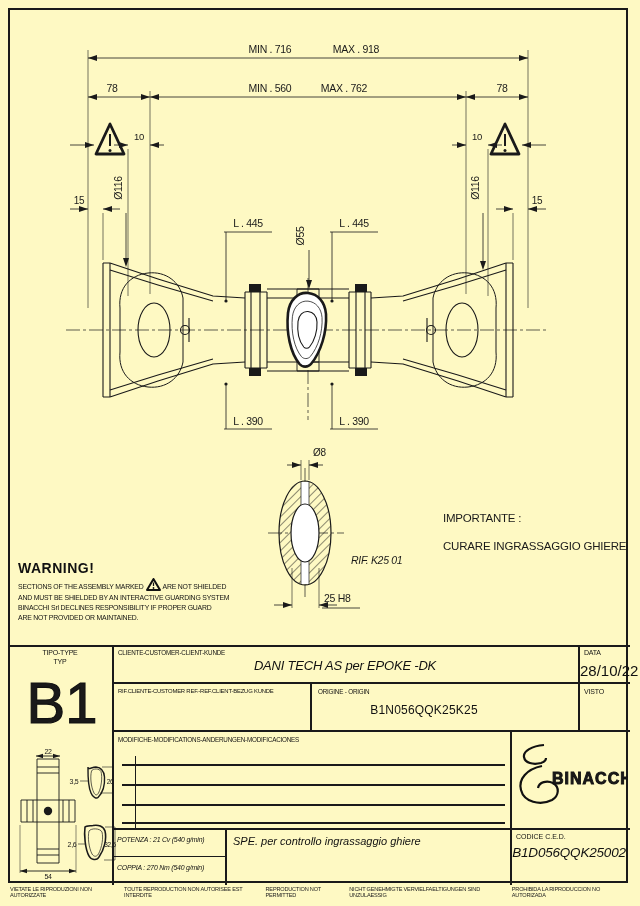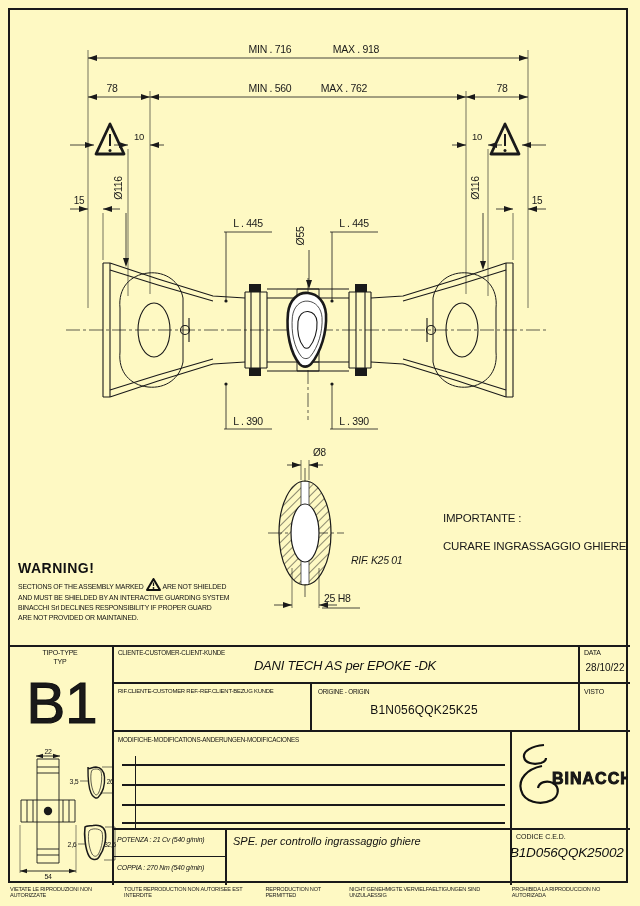--- a/index.html
+++ b/index.html
@@ -262,41 +262,41 @@
         <text x="62" y="36.5">3,5</text>
         <text x="98" y="36.5" font-size="6.5">26</text>
         <text x="60" y="99.5">2,6</text>
         <text x="98" y="99.5" font-size="6.5">32,5</text>
       </g>
     </svg>
 
     <div class="lbl tb-small" style="left:118px;top:649px">CLIENTE-CUSTOMER-CLIENT-KUNDE</div>
     <div class="lbl" style="left:112px;top:658px;width:466px;text-align:center;font-size:13px;font-style:italic;letter-spacing:-0.2px">DANI TECH AS per EPOKE -DK</div>
     <div class="lbl tb-small" style="left:584px;top:649px;font-size:7px">DATA</div>
-    <div class="lbl" style="left:580px;top:662px;width:50px;text-align:center;font-size:10px">28/10/22</div>
+    <div class="lbl" style="left:580px;top:662px;width:50px;text-align:center;font-size:15px">28/10/22</div>
 
     <div class="lbl" style="left:118px;top:688px;font-size:5.9px;letter-spacing:-0.2px">RIF.CLIENTE-CUSTOMER REF.-REF.CLIENT-BEZUG KUNDE</div>
     <div class="lbl tb-small" style="left:318px;top:688px">ORIGINE - ORIGIN</div>
     <div class="lbl" style="left:310px;top:703px;width:228px;text-align:center;font-size:12px;letter-spacing:0.2px">B1N056QQK25K25</div>
     <div class="lbl tb-small" style="left:584px;top:688px;font-size:7px">VISTO</div>
 
     <div class="lbl tb-small" style="left:118px;top:736px">MODIFICHE-MODIFICATIONS-ANDERUNGEN-MODIFICACIONES</div>
     <svg style="position:absolute;left:514px;top:742px" width="114" height="74" viewBox="0 0 114 74">
       <g fill="none" stroke="#111" stroke-width="2.2" stroke-linejoin="round">
         <path d="M30,3 C18,4 9,9 10,15 C11,21 19,23 27,21 C30,20 32,18 32,16"></path>
         <path d="M28,24 C13,27 4,37 7,48 C10,60 26,64 38,58 C45,54 46,45 39,41 C33,38 25,40 24,46"></path>
       </g>
       <text x="38" y="42" font-size="16" font-weight="bold" letter-spacing="1" fill="none" stroke="#111" stroke-width="0.9">BINACCHI</text>
     </svg>
 
     <div class="lbl" style="left:117px;top:836px;font-size:6.9px;font-style:italic;letter-spacing:-0.2px">POTENZA : 21 Cv (540 g/min)</div>
     <div class="lbl" style="left:117px;top:864px;font-size:6.9px;font-style:italic;letter-spacing:-0.2px">COPPIA : 270 Nm (540 g/min)</div>
     <div class="lbl" style="left:233px;top:835px;font-size:11px;font-style:italic">SPE. per controllo ingrassaggio ghiere</div>
     <div class="lbl" style="left:516px;top:833px;font-size:7px">CODICE C.E.D.</div>
-    <div class="lbl" style="left:510px;top:845px;width:98px;text-align:center;font-size:13.5px;font-style:italic;letter-spacing:-0.2px">B1D056QQK25002</div>
+    <div class="lbl" style="left:510px;top:845px;width:118px;text-align:center;font-size:13.5px;font-style:italic;letter-spacing:-0.2px">B1D056QQK25002</div>
   </div>
 
   <div class="footer">
     <span>VIETATE LE RIPRODUZIONI NON AUTORIZZATE</span>
     <span>TOUTE REPRODUCTION NON AUTORISEE EST INTERDITE</span>
     <span>REPRODUCTION NOT PERMITTED</span>
     <span>NICHT GENEHMIGTE VERVIELFAELTIGUNGEN SIND UNZULAESSIG</span>
     <span>PROHIBIDA LA RIPRODUCCION NO AUTORIZADA</span>
   </div>
 </div>

